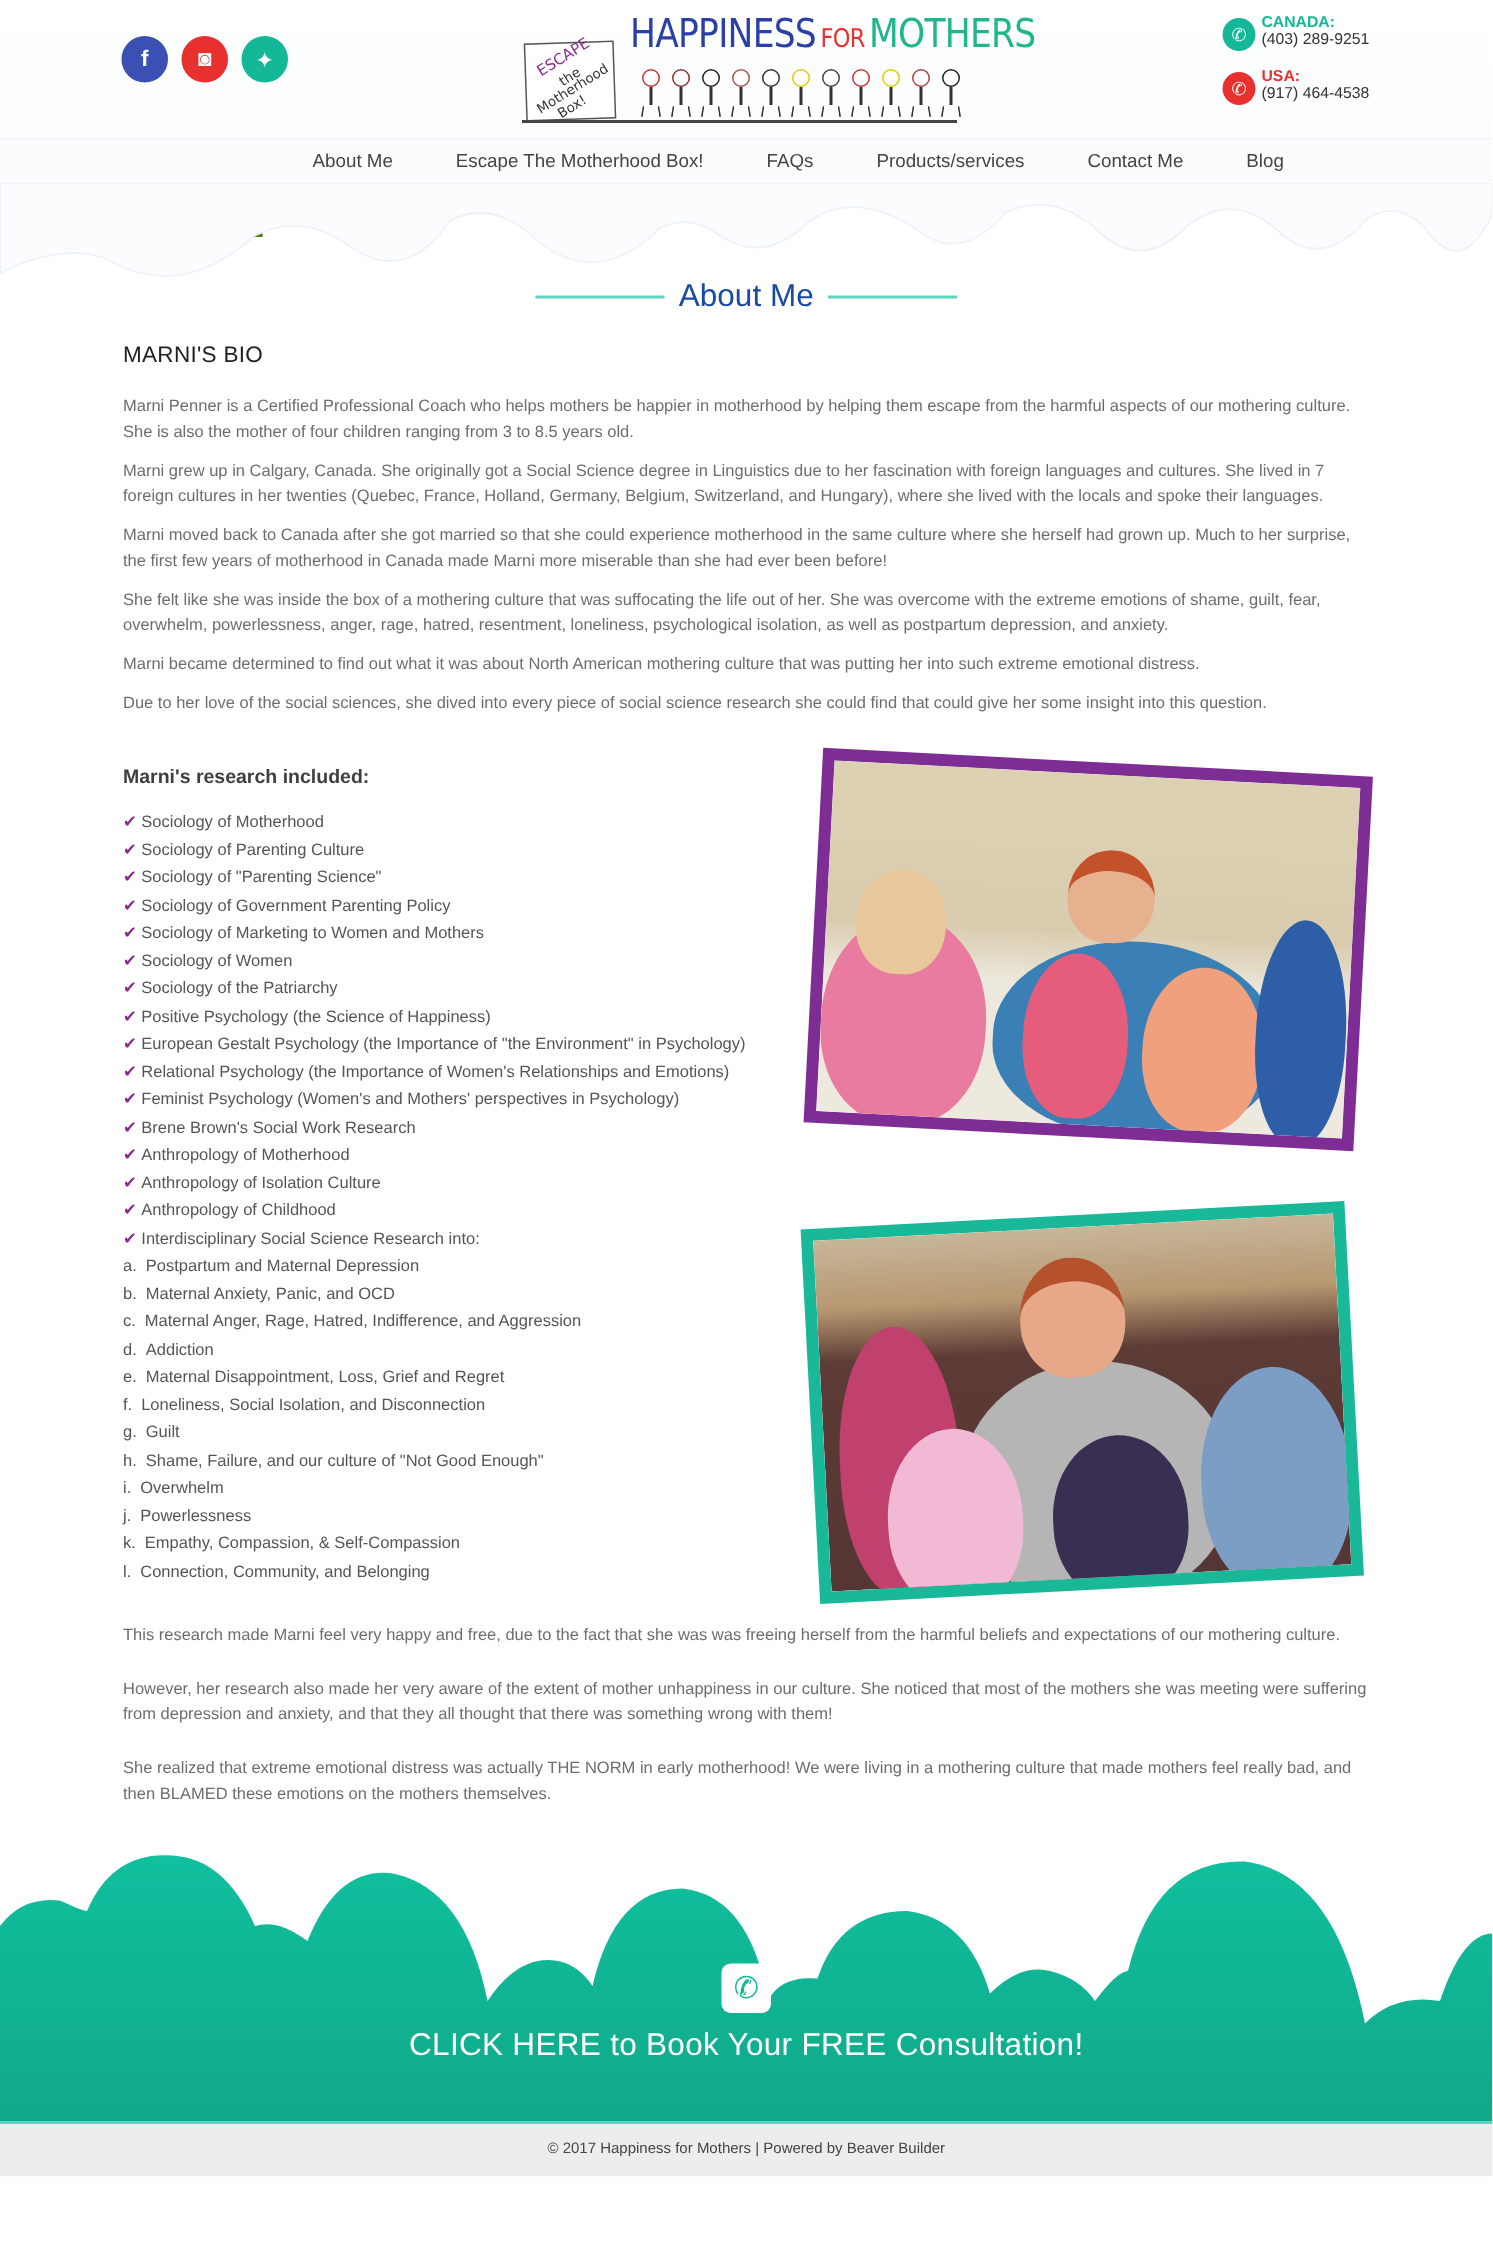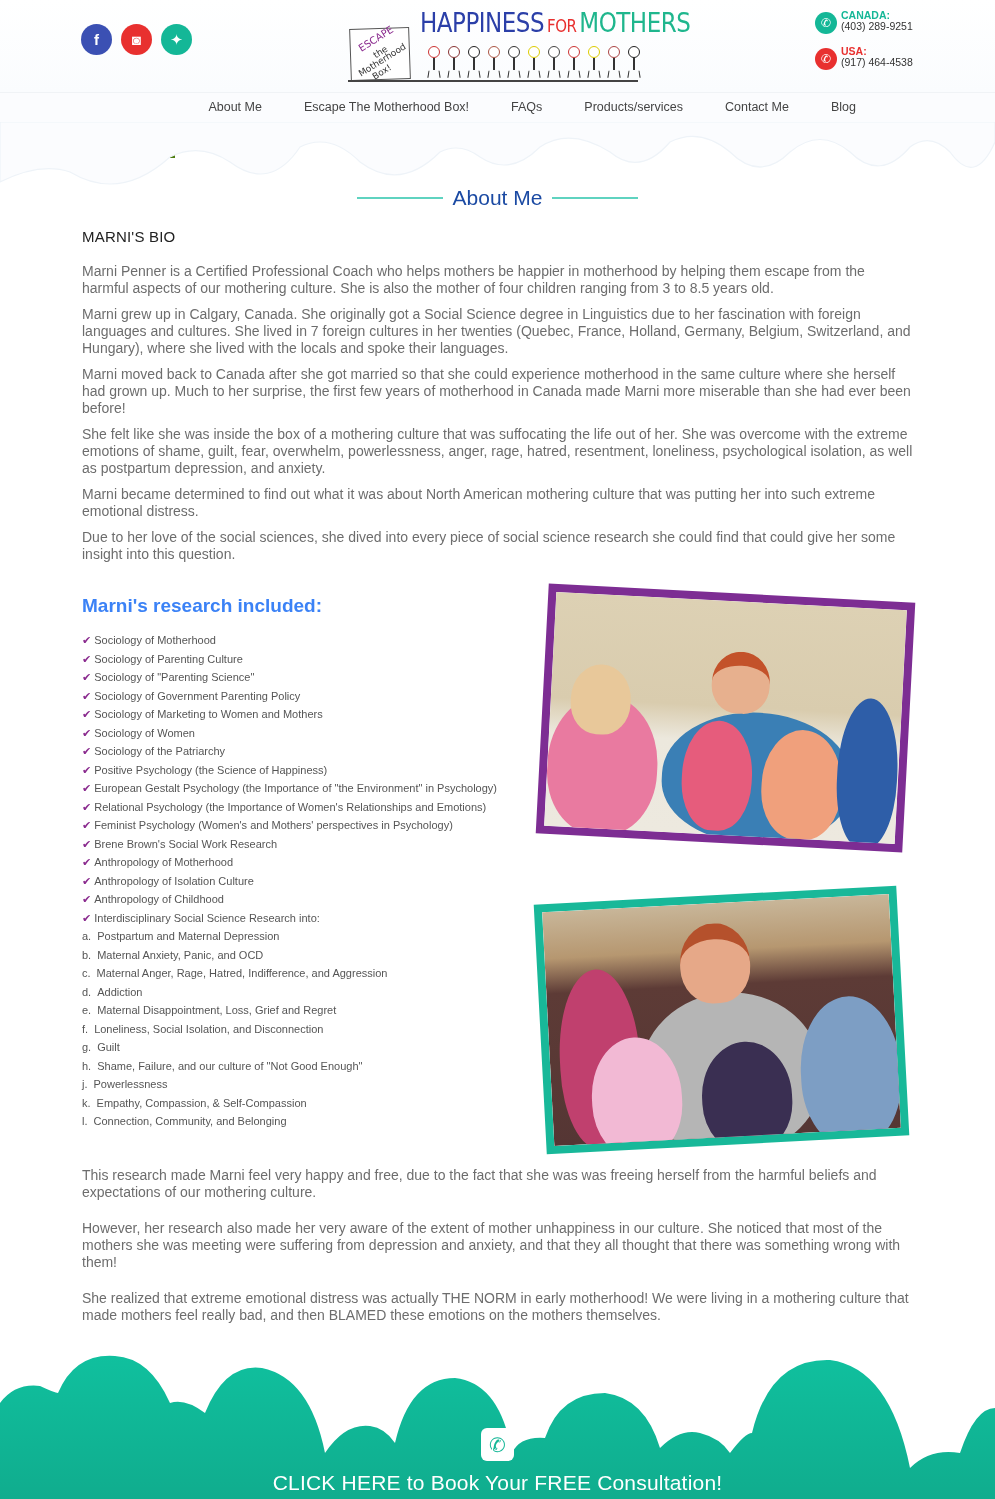--- a/index.html
+++ b/index.html
@@ -41,26 +41,26 @@
   .nav li.active { background: #4d7c0f; color: #fff; margin-top: 36px; }
 
   .cloud-band { position: relative; height: 78px; overflow: hidden; }
 
   
   .main { padding: 0 82px; position: relative; }
   .section-title { display: flex; align-items: center; justify-content: center; gap: 10px; margin-top: -14px; }
   .section-title .line { width: 86px; height: 1.5px; background: #5fd3c0; }
   .section-title h1 { font-size: 21px; color: #1b4aa3; font-weight: normal; }
   h2.bio { font-size: 15px; color: #222; font-weight: normal; margin-top: 18px; letter-spacing: 0.2px; }
-  .para { font-size: 14px; line-height: 17px; color: #6d6d6d; margin-top: 9px; }
+  .para { font-size: 11px; line-height: 17px; color: #6d6d6d; margin-top: 9px; }
   .para:first-of-type { margin-top: 0; }
   .bio-paras { margin-top: 18px; }
 
   .research { position: relative; margin-top: 32px; height: 560px; }
-  .research h3 { font-size: 19px; color: #3b82f6; font-weight: bold; }
+  .research h3 { font-size: 13px; color: #404040; font-weight: bold; }
   .rlist { list-style: none; margin-top: 14px; }
   .rlist li { font-size: 11px; color: #555; height: 18.5px; line-height: 18.5px; white-space: nowrap; }
   .rlist .chk { color: #8a2a8e; font-size: 11px; margin-right: 3px; }
   .rlist .ltr { margin-right: 6px; }
 
   .photo { position: absolute; overflow: hidden; }
   .photo1 { left: 460px; top: -2px; width: 367px; height: 250px; border: 8px solid #7d2d93; transform: rotate(3deg); }
   .photo2 { left: 458px; top: 300px; width: 363px; height: 250px; border: 8px solid #18b899; transform: rotate(-3deg); }
   .photo1 .bg { position: absolute; inset: 0; background: linear-gradient(#ddd1b4 0%, #d9ccae 45%, #ece8dd 60%, #ede9df 100%); }
   .photo2 .bg { position: absolute; inset: 0; background: linear-gradient(#c8b699 0%, #b69770 20%, #5d3b36 35%, #553634 100%); }
@@ -238,20 +238,21 @@
         <li><span class="chk">✔</span><span>Anthropology of Childhood</span></li>
         <li><span class="chk">✔</span><span>Interdisciplinary Social Science Research into:</span></li>
         <li><span class="ltr">a.</span><span>Postpartum and Maternal Depression</span></li>
         <li><span class="ltr">b.</span><span>Maternal Anxiety, Panic, and OCD</span></li>
         <li><span class="ltr">c.</span><span>Maternal Anger, Rage, Hatred, Indifference, and Aggression</span></li>
         <li><span class="ltr">d.</span><span>Addiction</span></li>
         <li><span class="ltr">e.</span><span>Maternal Disappointment, Loss, Grief and Regret</span></li>
         <li><span class="ltr">f.</span><span>Loneliness, Social Isolation, and Disconnection</span></li>
         <li><span class="ltr">g.</span><span>Guilt</span></li>
         <li><span class="ltr">h.</span><span>Shame, Failure, and our culture of "Not Good Enough"</span></li>
+        <li><span class="ltr">i.</span><span>Overwhelm</span></li>
         <li><span class="ltr">j.</span><span>Powerlessness</span></li>
         <li><span class="ltr">k.</span><span>Empathy, Compassion, &amp; Self-Compassion</span></li>
         <li><span class="ltr">l.</span><span>Connection, Community, and Belonging</span></li>
       </ul>
 
     <div class="photo photo1">
       <div class="bg"></div>
       <div class="person" style="left:0;top:100px;width:110px;height:140px;background:#e97aa0;"></div>
       <div class="person" style="left:20px;top:70px;width:60px;height:70px;background:#e8c89a;"></div>
       <div class="person" style="left:115px;top:110px;width:190px;height:130px;background:#3a7fb5;"></div>

